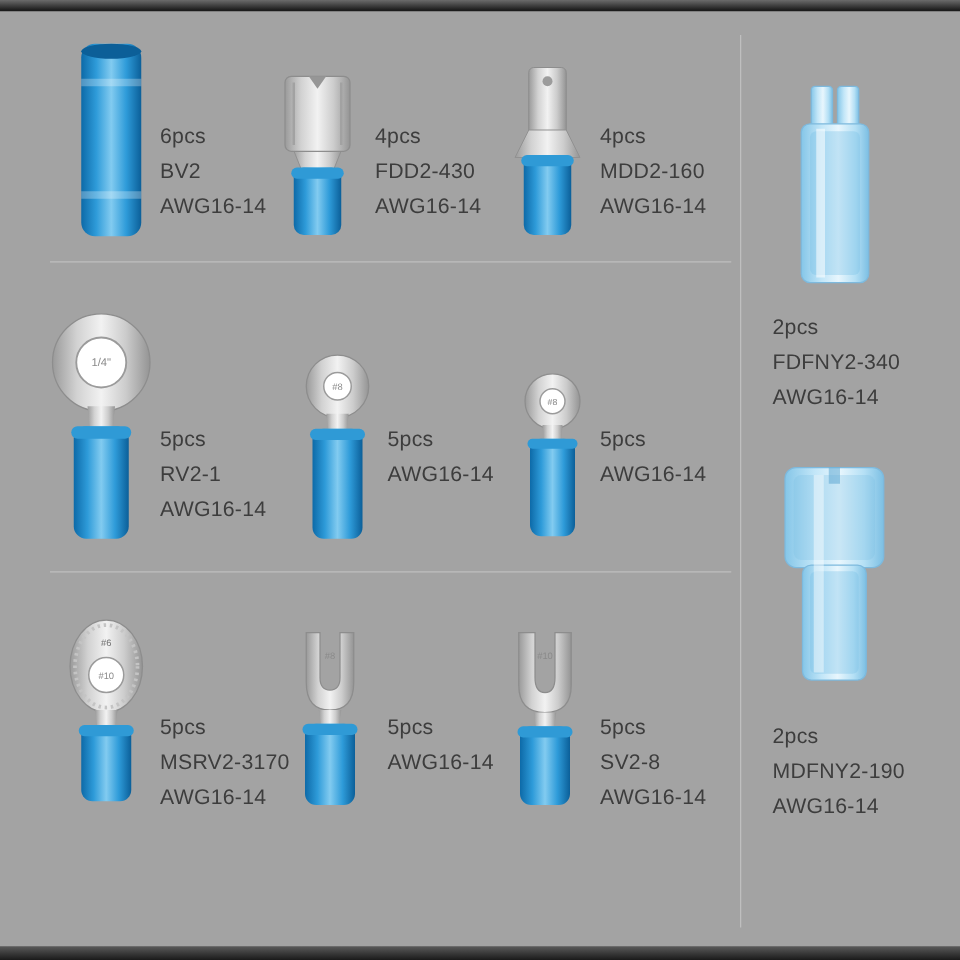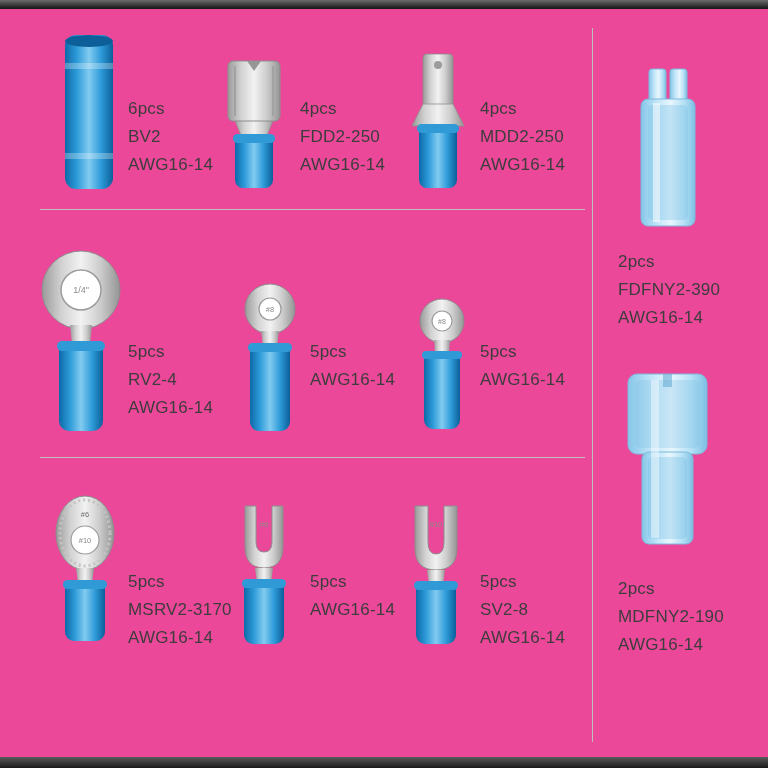--- a/index.html
+++ b/index.html
@@ -3,21 +3,21 @@
 <meta charset="utf-8">
 <style>
   * { margin:0; padding:0; box-sizing:border-box; }
   html,body { width:768px; height:768px; }
   body {
     background:#ffffff;
     font-family:"Liberation Sans", sans-serif;
     position:relative;
     overflow:hidden;
   }
-  .canvas { position:absolute; left:0; top:0; width:768px; height:768px; background:#ec4899; }
+  .canvas { position:absolute; left:0; top:0; width:768px; height:768px; background:#a3a3a3; }
   .bar { position:absolute; left:0; width:768px; }
   .bar.top { top:0; height:9px; background:linear-gradient(180deg,#6b6b6b 0%,#1c1c1c 90%); }
   .bar.bottom { bottom:0; height:11px; background:linear-gradient(0deg,#1a1a1a 0%,#5a5a5a 100%); }
   .vdiv { position:absolute; width:1px; background:#bfbfbf; left:592px; top:28px; height:714px; }
   .hdiv { position:absolute; height:1px; background:#bfbfbf; left:40px; width:545px; }
   .hdiv.h1 { top:209px; }
   .hdiv.h2 { top:457px; }
   .img { position:absolute; }
   .lbl { position:absolute; color:#3d3d3d; font-size:17px; line-height:28px; letter-spacing:0.2px; }
   svg text { font-family:"Liberation Sans", sans-serif; }
@@ -79,52 +79,52 @@
       <rect x="8" y="3" width="52" height="60" rx="5" fill="url(#gMetal)" stroke="#8d8d8d" stroke-width="1"></rect>
       <path d="M27 3 L34 13 L41 3 Z" fill="#969696"></path>
       <line x1="15" y1="8" x2="15" y2="58" stroke="#a2a2a2" stroke-width="2"></line>
       <line x1="53" y1="8" x2="53" y2="58" stroke="#a2a2a2" stroke-width="2"></line>
       <rect x="15" y="76" width="38" height="54" rx="8" fill="url(#gBlue)"></rect>
       <rect x="13" y="76" width="42" height="9" rx="4.5" fill="#2f9ad6"></rect>
     </svg>
   </div>
   <div class="lbl" style="left:300px;top:95px">
     <div>4pcs</div>
-    <div>FDD2-250</div>
+    <div>FDD2-430</div>
     <div>AWG16-14</div>
   </div>
 
   <div class="img" style="left:408px;top:52px">
     <svg width="60" height="138" viewBox="0 0 60 138">
       <rect x="15" y="2" width="30" height="54" rx="4" fill="url(#gMetal)" stroke="#8d8d8d" stroke-width="0.8"></rect>
       <circle cx="30" cy="13" r="4" fill="#9c9c9c"></circle>
       <path d="M15 52 L45 52 L56 74 L4 74 Z" fill="url(#gMetal)" stroke="#919191" stroke-width="0.8"></path>
       <rect x="11" y="72" width="38" height="64" rx="8" fill="url(#gBlue)"></rect>
       <rect x="9" y="72" width="42" height="9" rx="4.5" fill="#2f9ad6"></rect>
     </svg>
   </div>
   <div class="lbl" style="left:480px;top:95px">
     <div>4pcs</div>
-    <div>MDD2-250</div>
+    <div>MDD2-160</div>
     <div>AWG16-14</div>
   </div>
 
   <div class="img" style="left:41px;top:247px">
     <svg width="80" height="186" viewBox="0 0 80 186">
       <circle cx="40" cy="43" r="39" fill="url(#gMetal)" stroke="#8d8d8d" stroke-width="1"></circle>
       <circle cx="40" cy="43" r="20" fill="#ffffff" stroke="#9b9b9b" stroke-width="1.5"></circle>
       <text x="40" y="46" text-anchor="middle" font-size="9" fill="#8a8a8a">1/4"</text>
       <path d="M29 78 L51 78 L49 97 L31 97 Z" fill="url(#gMetal)"></path>
       <rect x="18" y="94" width="44" height="90" rx="10" fill="url(#gBlue)"></rect>
       <rect x="16" y="94" width="48" height="10" rx="5" fill="#2f9ad6"></rect>
     </svg>
   </div>
   <div class="lbl" style="left:128px;top:338px">
     <div>5pcs</div>
-    <div>RV2-4</div>
+    <div>RV2-1</div>
     <div>AWG16-14</div>
   </div>
 
   <div class="img" style="left:243px;top:283px">
     <svg width="54" height="149" viewBox="0 0 54 149">
       <circle cx="27" cy="26" r="25" fill="url(#gMetal)" stroke="#8d8d8d" stroke-width="1"></circle>
       <circle cx="27" cy="26" r="11" fill="#ffffff" stroke="#9b9b9b" stroke-width="1.2"></circle>
       <text x="27" y="29" text-anchor="middle" font-size="7.5" fill="#8a8a8a">#8</text>
       <path d="M18 48 L36 48 L34 63 L20 63 Z" fill="url(#gMetal)"></path>
       <rect x="7" y="60" width="40" height="88" rx="9" fill="url(#gBlue)"></rect>
@@ -202,21 +202,21 @@
     <svg width="80" height="161" viewBox="0 0 80 161">
       <rect x="21" y="2" width="17" height="34" rx="3" fill="url(#gNylon)" stroke="#7db9dd" stroke-width="1"></rect>
       <rect x="42" y="2" width="17" height="34" rx="3" fill="url(#gNylon)" stroke="#7db9dd" stroke-width="1"></rect>
       <rect x="13" y="32" width="54" height="127" rx="7" fill="url(#gNylon)" stroke="#7db9dd" stroke-width="1"></rect>
       <rect x="20" y="38" width="40" height="115" rx="5" fill="#79bfe4" opacity="0.35"></rect>
       <rect x="25" y="36" width="7" height="119" fill="#ffffff" opacity="0.55"></rect>
     </svg>
   </div>
   <div class="lbl" style="left:618px;top:248px">
     <div>2pcs</div>
-    <div>FDFNY2-390</div>
+    <div>FDFNY2-340</div>
     <div>AWG16-14</div>
   </div>
 
   <div class="img" style="left:624px;top:372px">
     <svg width="87" height="174" viewBox="0 0 87 174">
       <rect x="4" y="2" width="79" height="80" rx="9" fill="url(#gNylon)" stroke="#7db9dd" stroke-width="1"></rect>
       <rect x="11" y="8" width="65" height="68" rx="6" fill="#79bfe4" opacity="0.28"></rect>
       <rect x="39" y="2" width="9" height="13" fill="#5ea8d2" opacity="0.55"></rect>
       <rect x="18" y="80" width="51" height="92" rx="7" fill="url(#gNylon)" stroke="#7db9dd" stroke-width="1"></rect>
       <rect x="24" y="85" width="39" height="82" rx="5" fill="#79bfe4" opacity="0.35"></rect>

